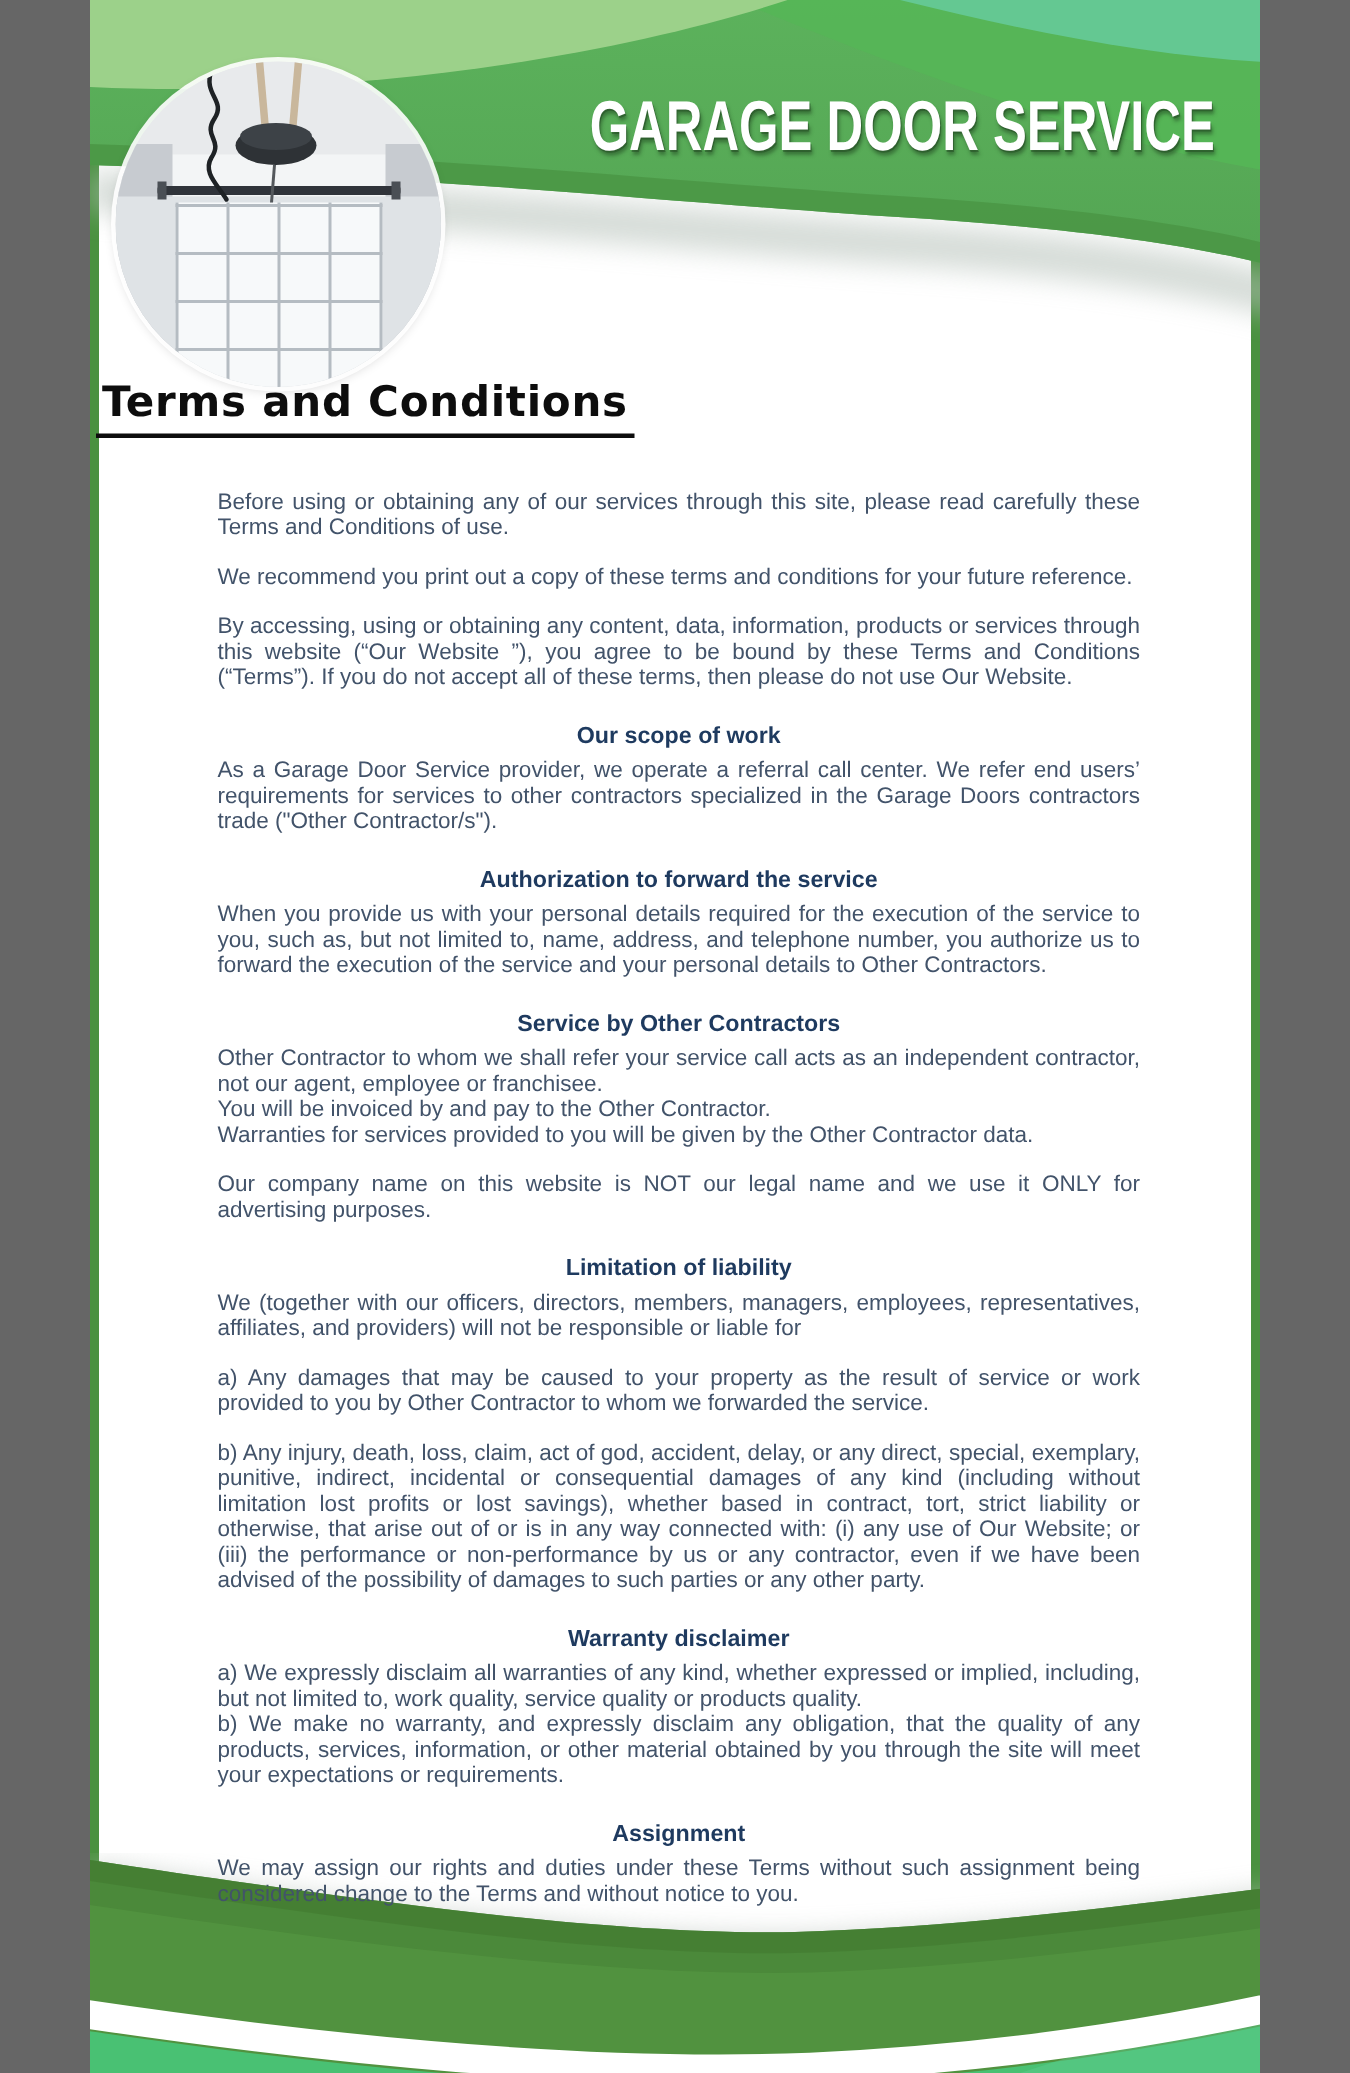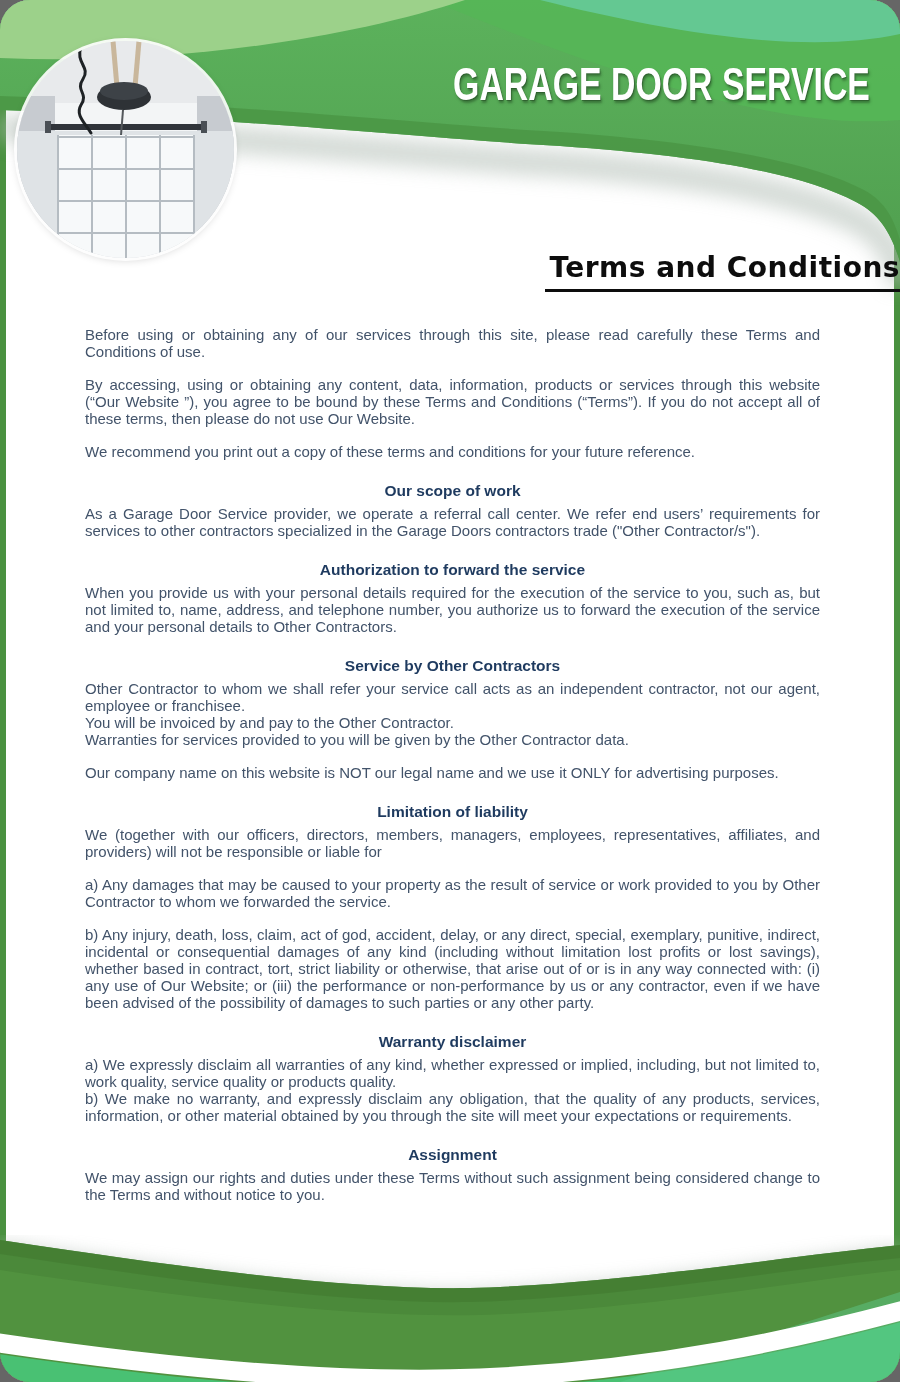--- a/index.html
+++ b/index.html
@@ -1,20 +1,19 @@
 <!DOCTYPE html>
 <html><head>
 <meta charset="utf-8">
 <style>
   html,body{margin:0;padding:0;background:#666;}
   .page{
-    position:relative;width:900px;height:1382px;margin:0 auto;
+    position:relative;width:780px;height:1382px;margin:0 auto;
     background:#ffffff;overflow:hidden;
     font-family:"Liberation Sans","DejaVu Sans",sans-serif;
-    border-radius:30px;
   }
   
   .edge{position:absolute;top:0;bottom:0;width:6px;background:#4a9140;z-index:1;}
   .edge.left{left:0;} .edge.right{right:0;}
 
   .header-art{position:absolute;top:0;left:0;z-index:2;display:block;}
   .footer-art{position:absolute;bottom:0;left:0;z-index:2;display:block;}
 
   .brand-title{
     position:absolute;top:56px;right:30px;z-index:4;
@@ -26,21 +25,21 @@
 
   .photo-circle{
     position:absolute;top:41px;left:17px;width:217px;height:217px;z-index:3;
     border-radius:50%;overflow:hidden;
     box-shadow:0 0 0 3px rgba(255,255,255,0.9),0 2px 8px rgba(0,0,0,0.18);
     background:#e9ebec;
   }
   .photo-circle svg{display:block;}
 
   .page-title{
-    position:absolute;top:248px;left:4px;width:100%;text-align:right;z-index:3;margin:0;
+    position:absolute;top:248px;left:4px;width:100%;text-align:left;z-index:3;margin:0;
   }
   .page-title span{
     display:inline-block;
     font-family:"DejaVu Sans","Liberation Sans",sans-serif;
     font-size:28px;font-weight:bold;color:#0d0d0d;letter-spacing:0.5px;
     border-bottom:3px solid #0d0d0d;padding:0 4px 5px 4px;
   }
 
   .content{
     position:absolute;top:326px;left:85px;right:80px;z-index:3;
@@ -127,22 +126,22 @@
   </div>
 
   <div class="brand-title">GARAGE DOOR SERVICE</div>
 
   <h1 class="page-title">
     <span>Terms and Conditions</span>
   </h1>
 
   <main class="content">
     <p>Before using or obtaining any of our services through this site, please read carefully these Terms and Conditions of use.</p>
+    <p>We recommend you print out a copy of these terms and conditions for your future reference.</p>
     <p>By accessing, using or obtaining any content, data, information, products or services through this website (“Our Website ”), you agree to be bound by these Terms and Conditions (“Terms”). If you do not accept all of these terms, then please do not use Our Website.</p>
-    <p>We recommend you print out a copy of these terms and conditions for your future reference.</p>
 
     <section>
       <h2>Our scope of work</h2>
       <p>As a Garage Door Service provider, we operate a referral call center. We refer end users’ requirements for services to other contractors specialized in the Garage Doors contractors trade ("Other Contractor/s").</p>
     </section>
 
     <section>
       <h2>Authorization to forward the service</h2>
       <p>When you provide us with your personal details required for the execution of the service to you, such as, but not limited to, name, address, and telephone number, you authorize us to forward the execution of the service and your personal details to Other Contractors.</p>
     </section>

